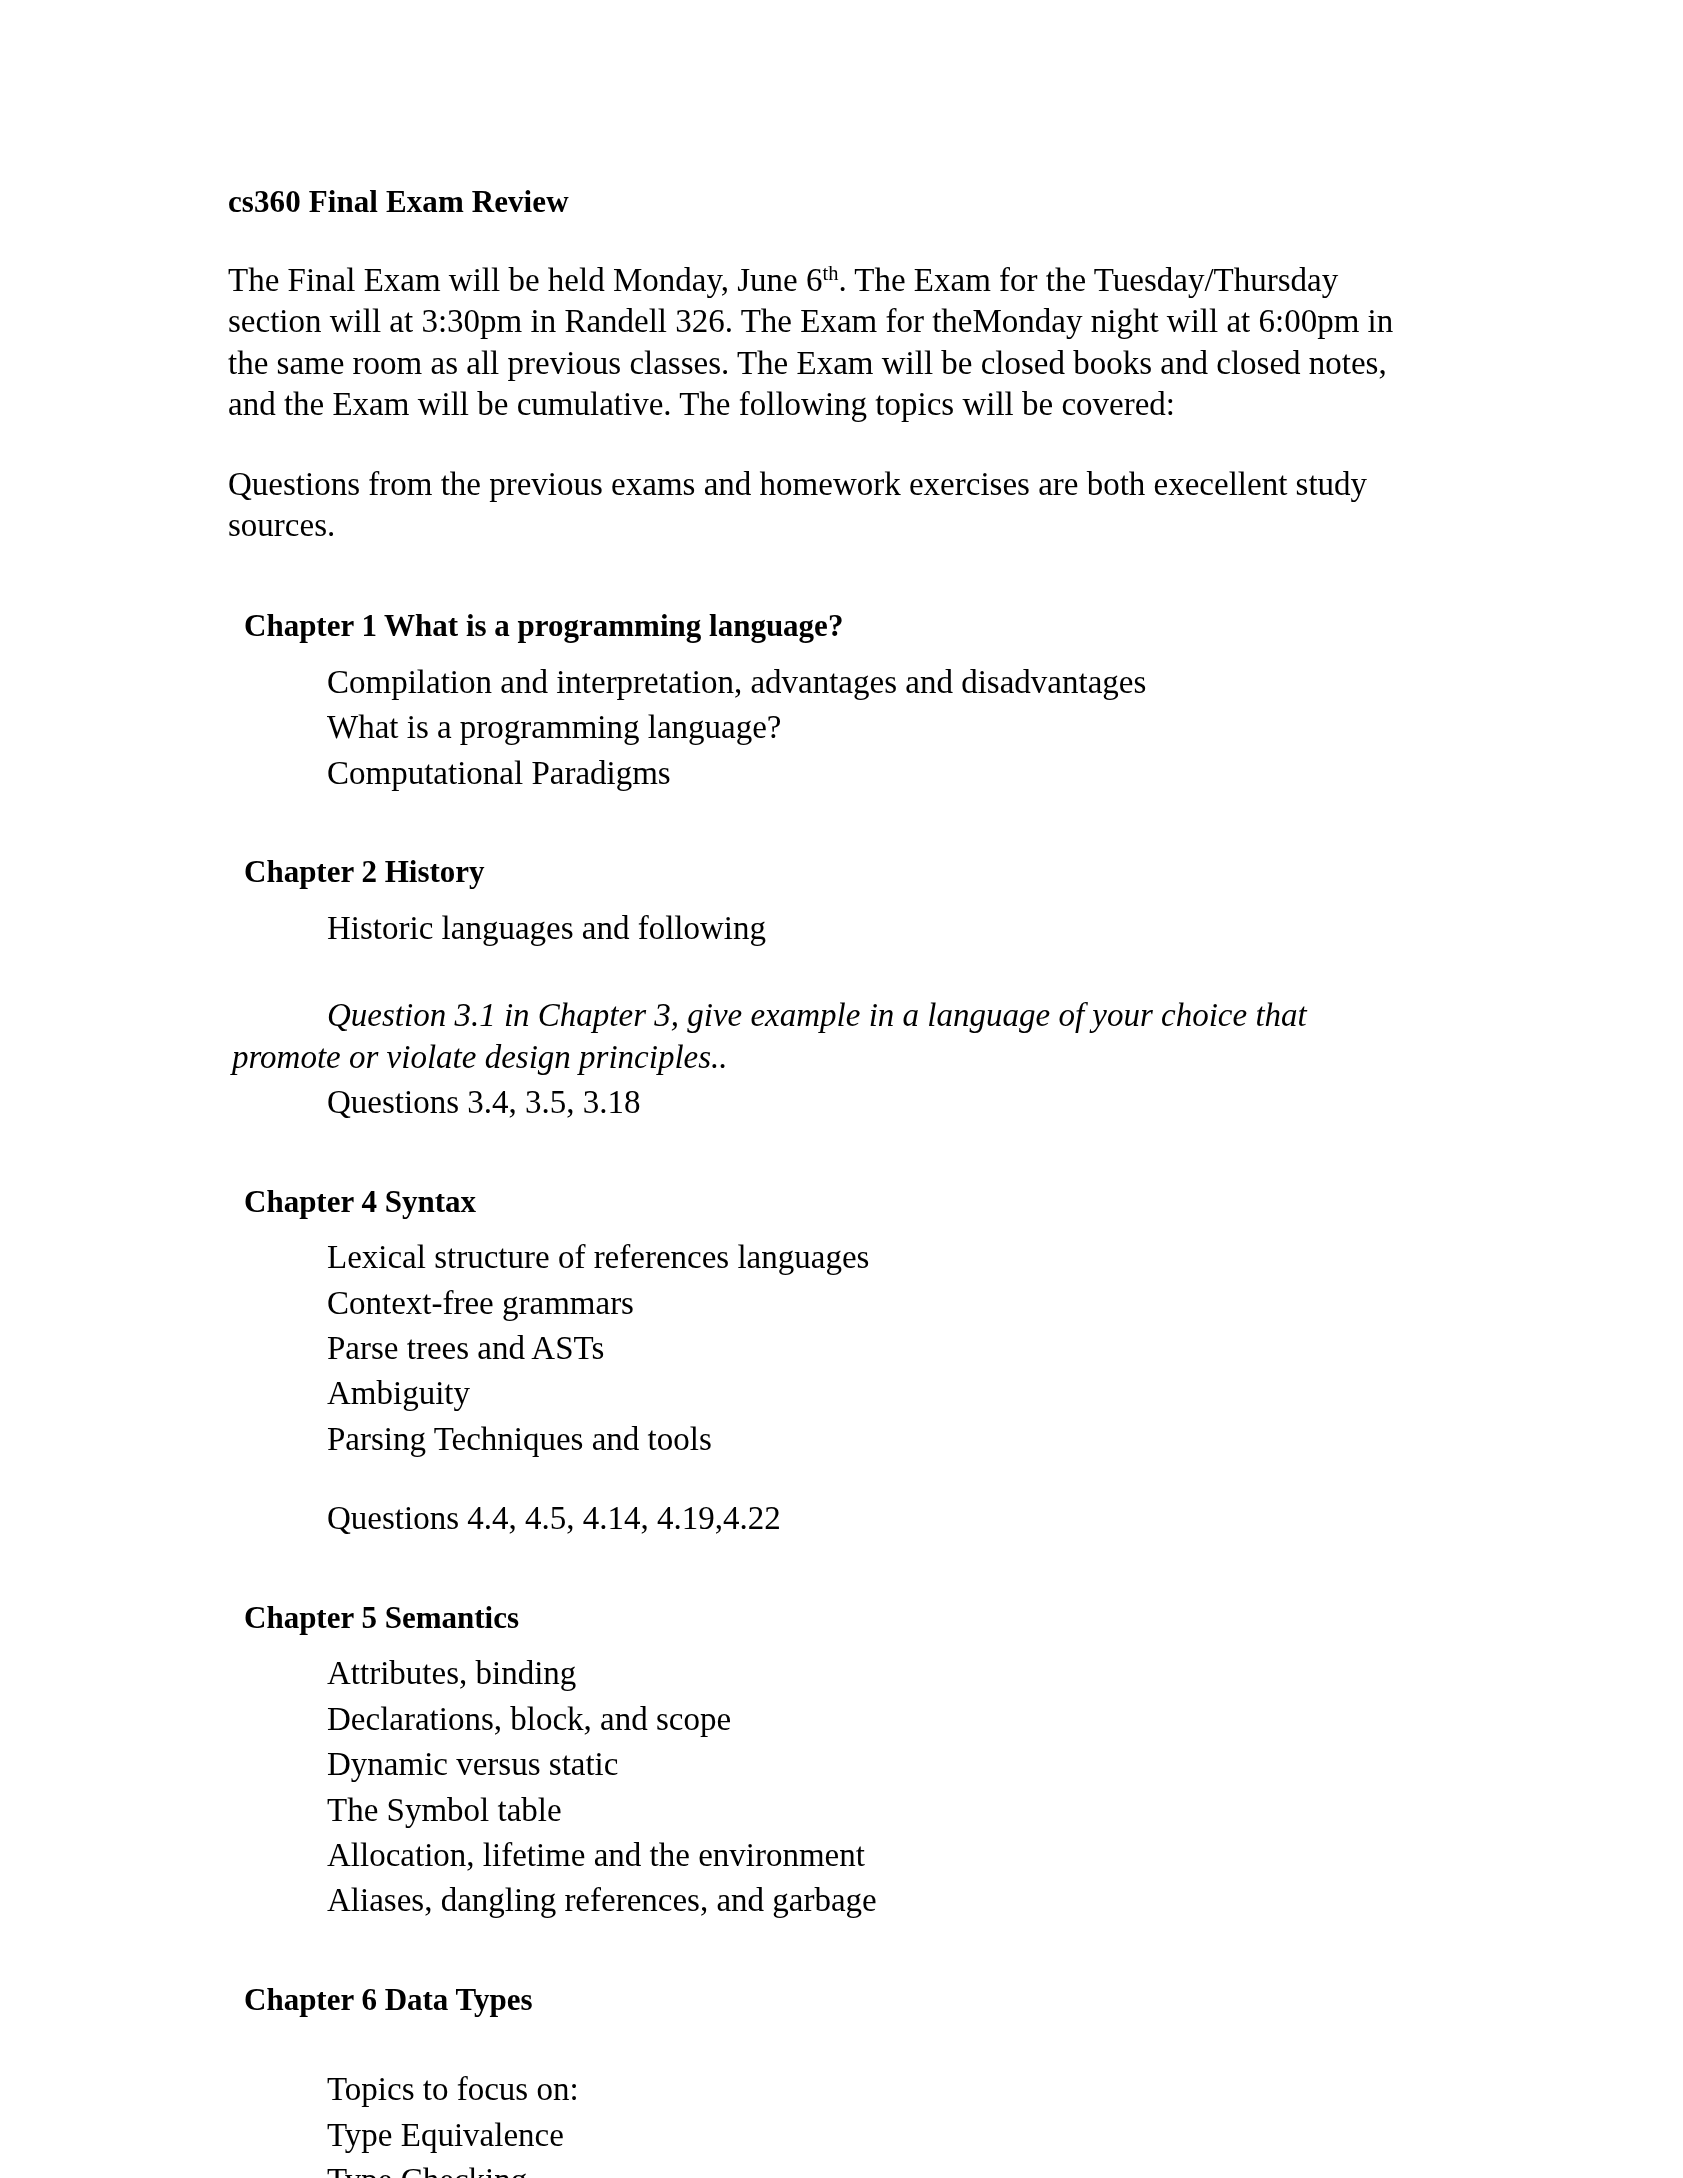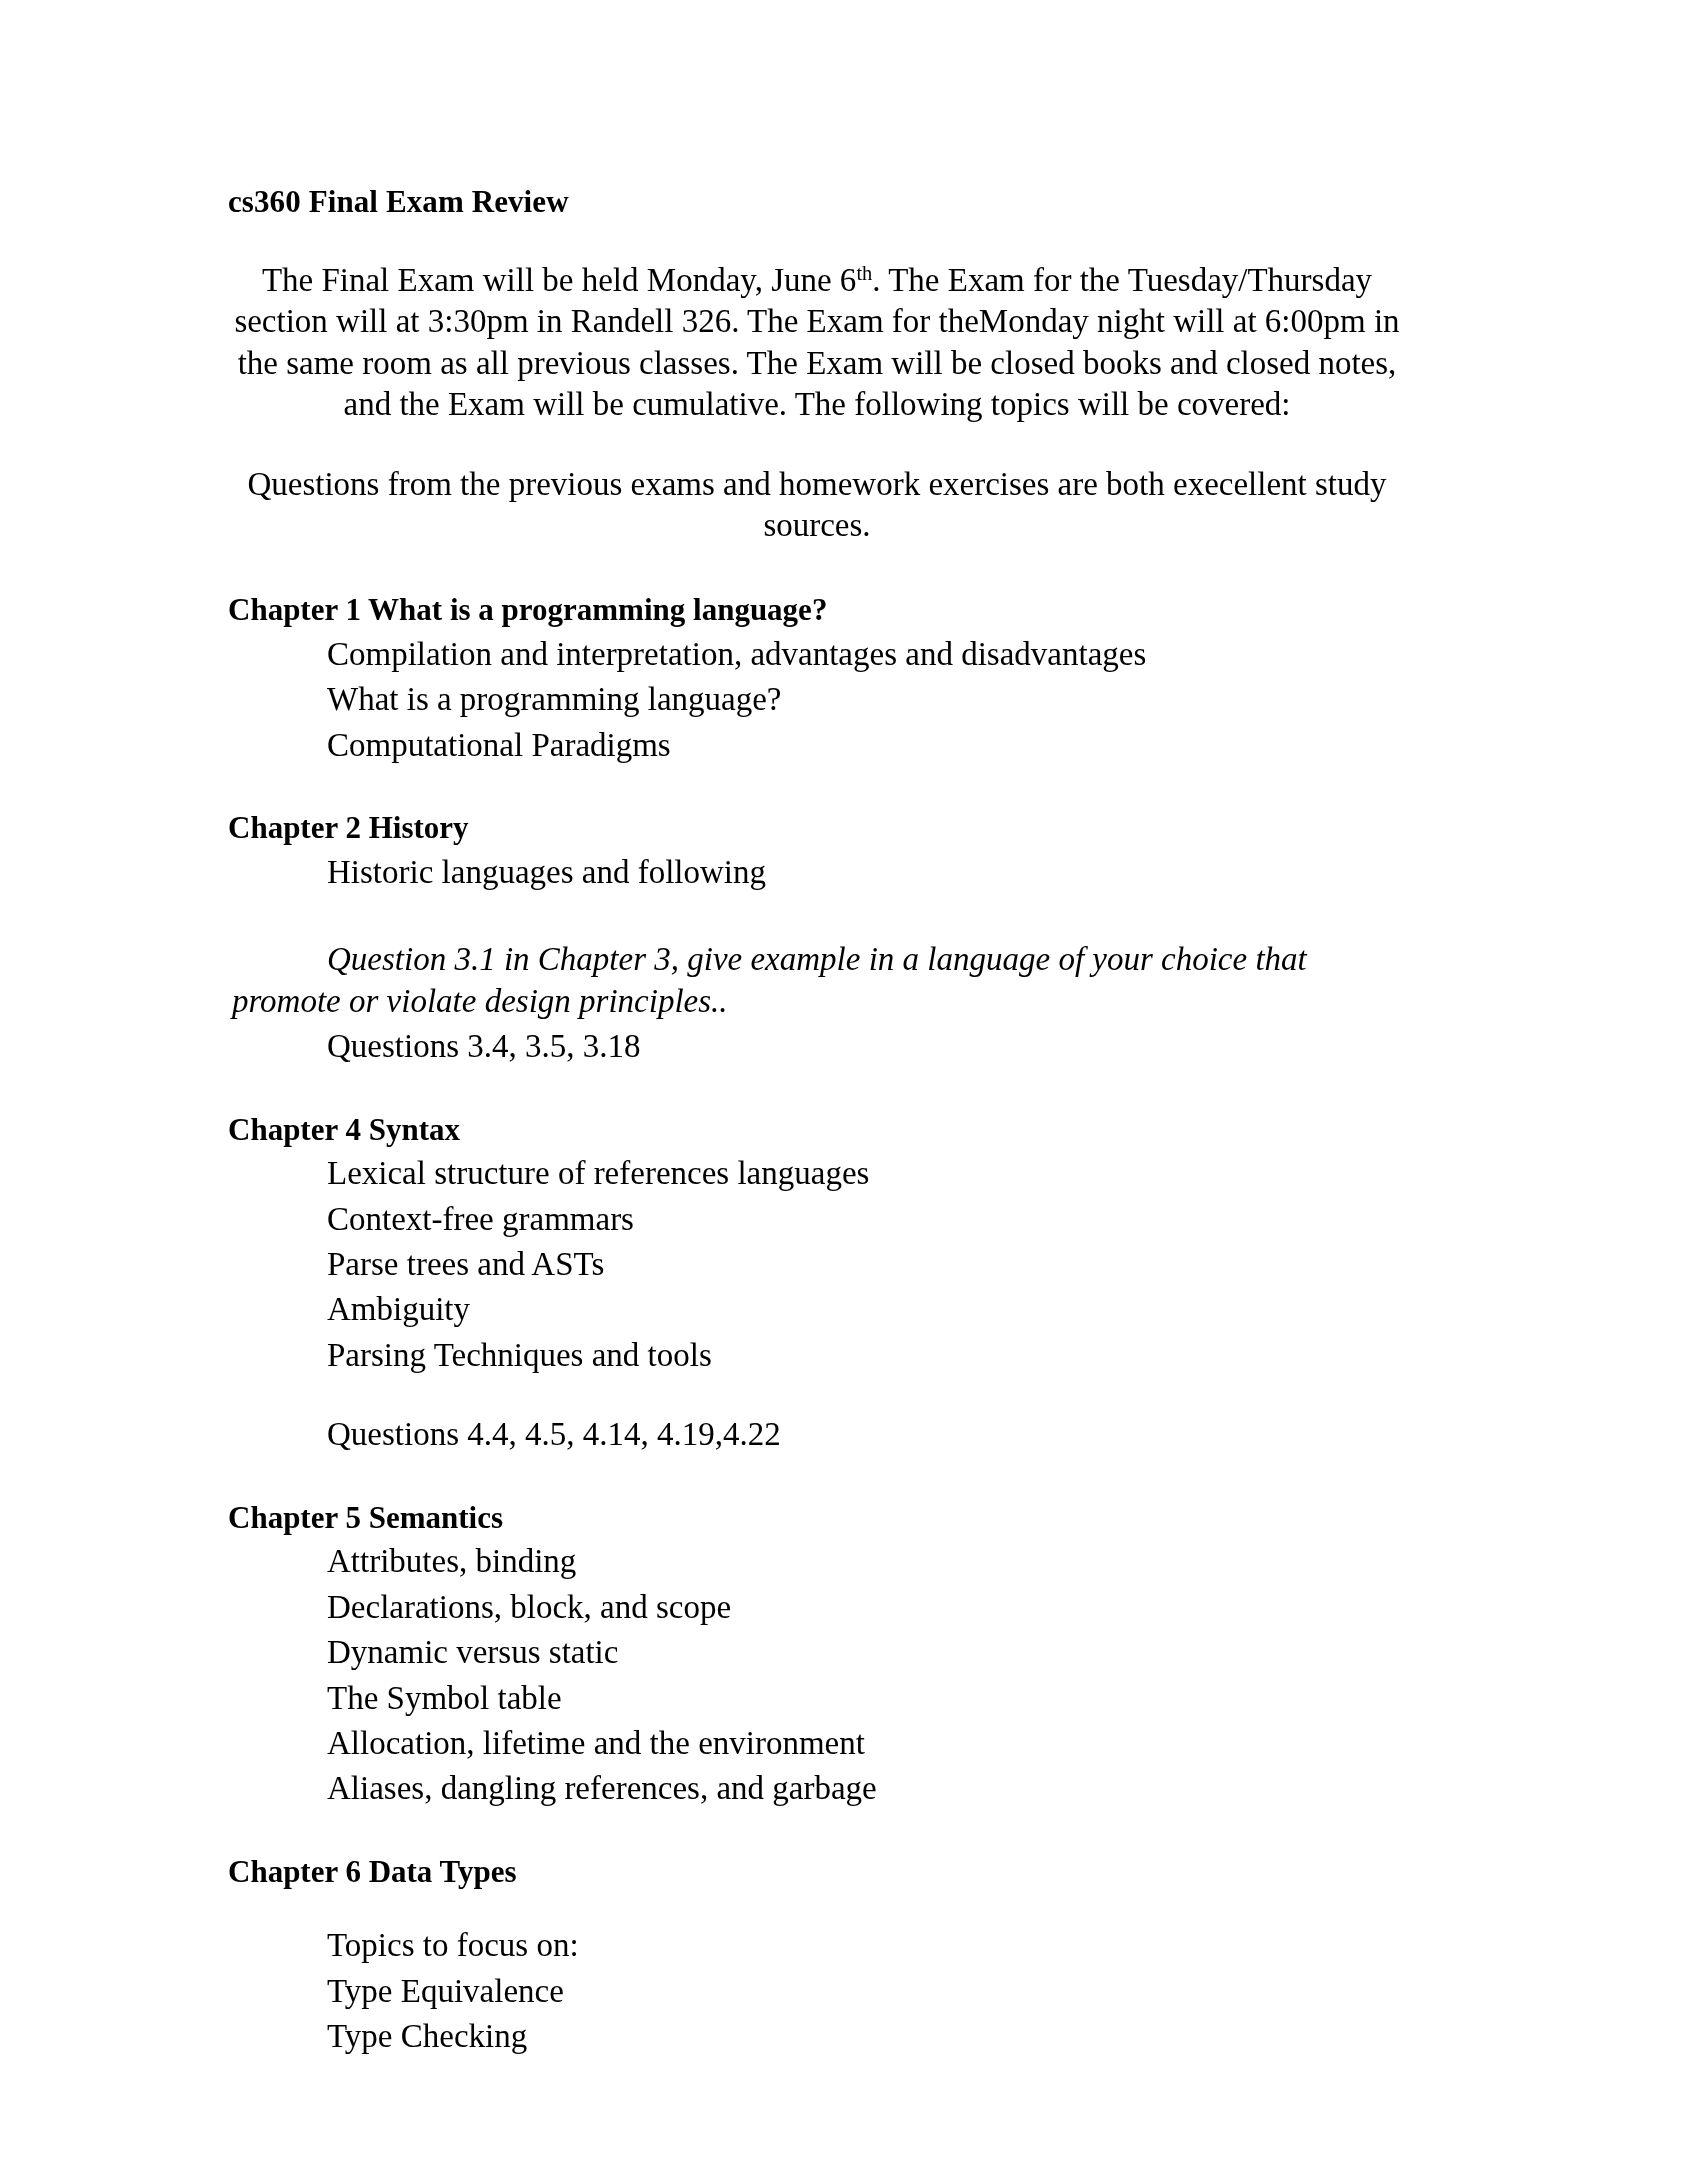--- a/index.html
+++ b/index.html
@@ -29,27 +29,27 @@
     text-align: left;
   }
   .doc-title {
     font-weight: bold;
     font-size: 31px;
     letter-spacing: 0.1px;
     margin: 0 0 0 0;
   }
   p.para {
     margin: 0;
-    text-align: center;
+    text-align: left;
     text-indent: 0;
   }
   .chapter-heading {
     font-weight: bold;
     font-size: 31px;
-    margin: 0;
+    margin: 16px;
     line-height: 1.28;
   }
   .topic-line {
     margin: 4px;
     padding-left: 95px;
     line-height: 1.255;
   }
   .sup {
     font-size: 0.62em;
     vertical-align: 0.52em;

